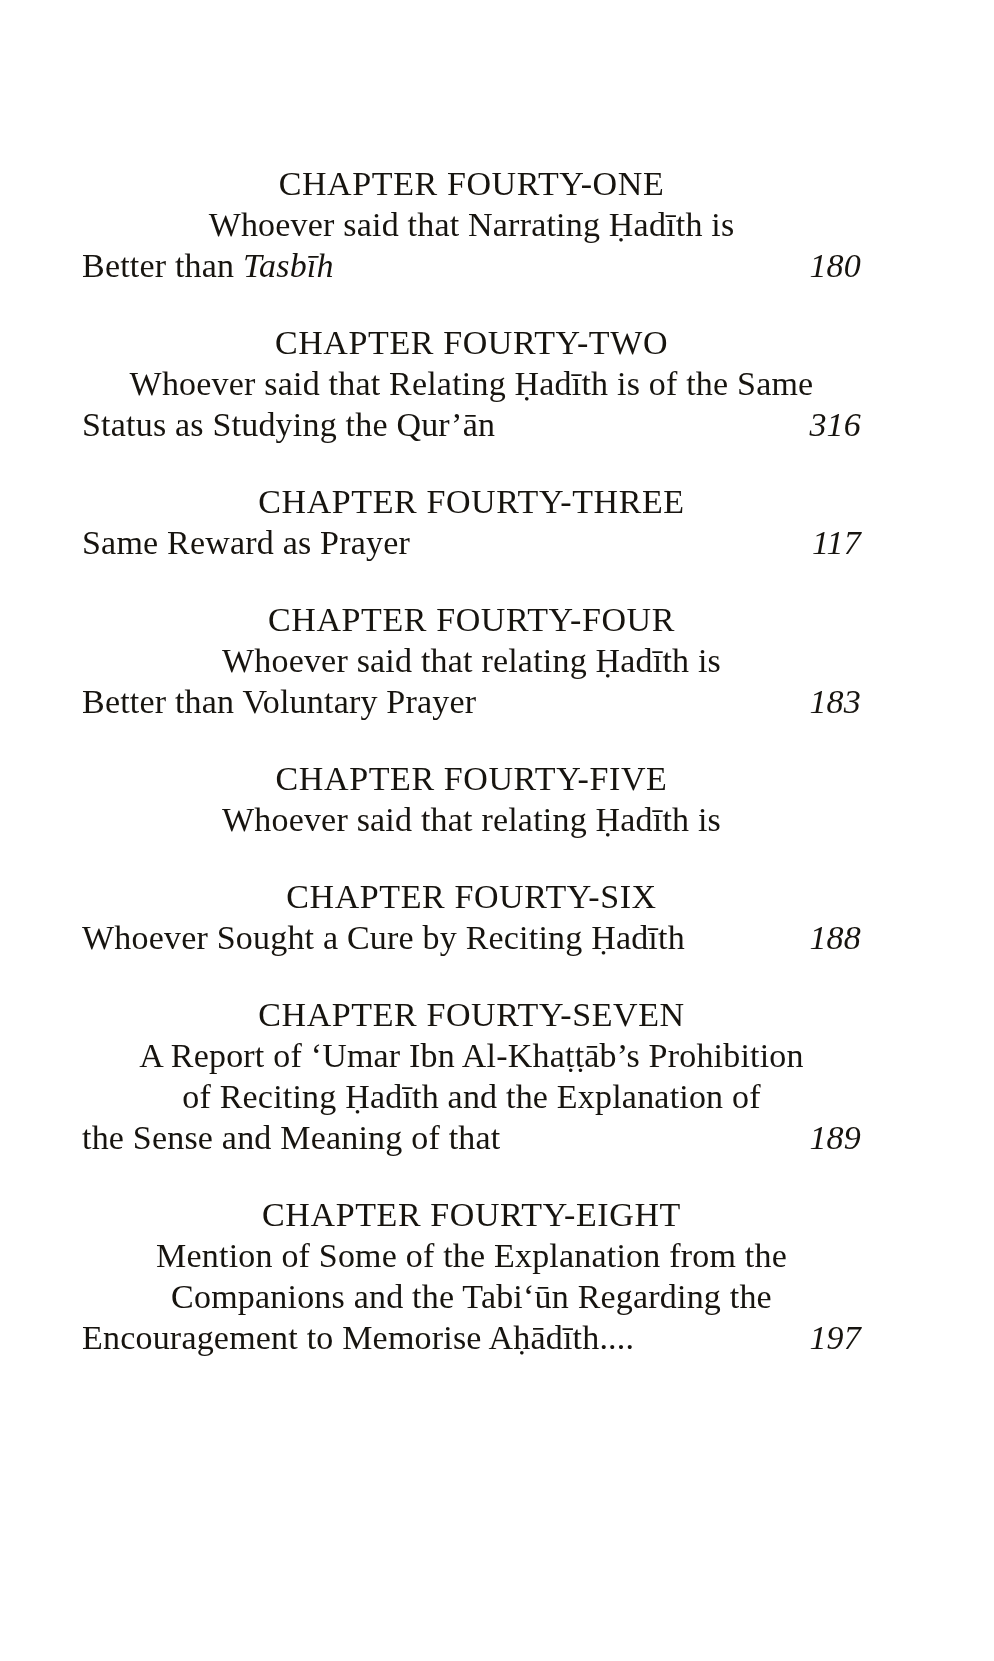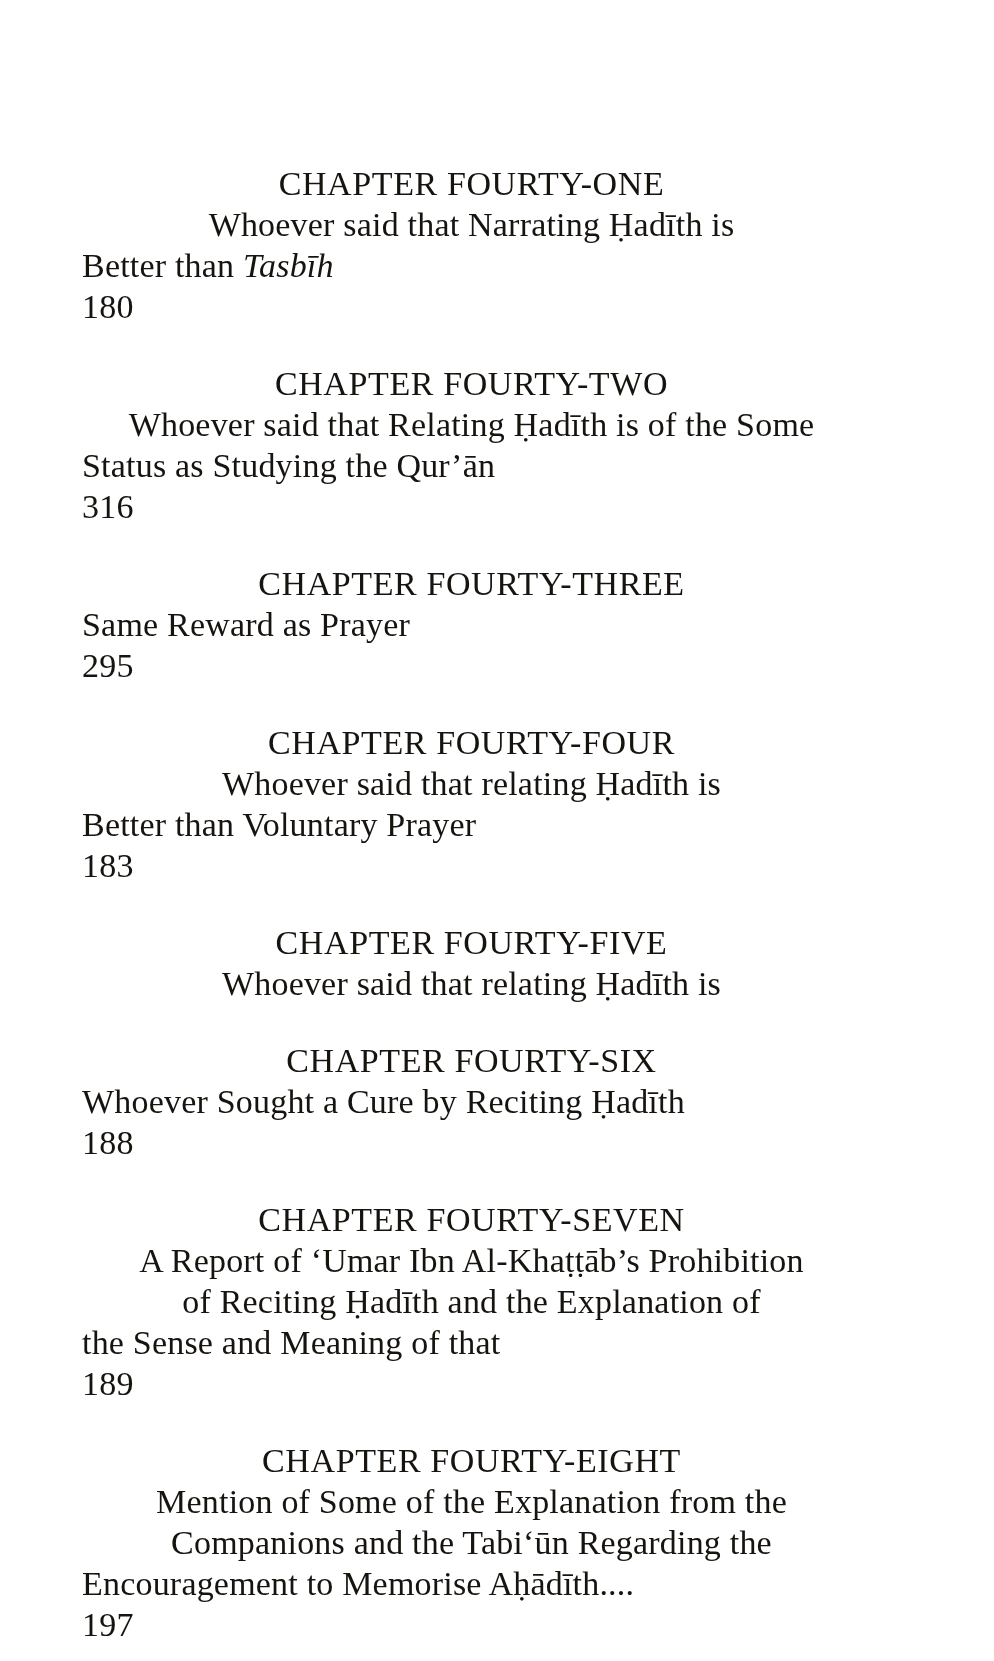--- a/index.html
+++ b/index.html
@@ -31,53 +31,53 @@
     letter-spacing: 0.2px;
     white-space: nowrap;
   }
   .heading {
     letter-spacing: 0.6px;
   }
   .lastline {
     display: flex;
     justify-content: space-between;
     align-items: baseline;
-    flex-direction: column;
   }
   .ltext i {
     font-style: italic;
   }
   .pagenum {
+    font-style: italic;
   }
 </style>
 </head>
 <body>
 
 <div class="toc">
     <div class="entry">
       <div class="line heading">CHAPTER FOURTY-ONE</div>
       <div class="line"><span class="ltext"><span>Whoever said that Narrating Ḥadīth is</span></span></div>
       <div class="line lastline">
         <span class="ltext"><span>Better than </span><i>Tasbīh</i></span>
         <span class="pagenum">180</span>
       </div>
     </div>
     <div class="entry">
       <div class="line heading">CHAPTER FOURTY-TWO</div>
-      <div class="line"><span class="ltext"><span>Whoever said that Relating Ḥadīth is of the Some</span></span></div>
+      <div class="line"><span class="ltext"><span>Whoever said that Relating Ḥadīth is of the Same</span></span></div>
       <div class="line lastline">
         <span class="ltext"><span>Status as Studying the Qur’ān</span></span>
         <span class="pagenum">316</span>
       </div>
     </div>
     <div class="entry">
       <div class="line heading">CHAPTER FOURTY-THREE</div>
       <div class="line lastline">
         <span class="ltext"><span>Same Reward as Prayer</span></span>
-        <span class="pagenum">295</span>
+        <span class="pagenum">117</span>
       </div>
     </div>
     <div class="entry">
       <div class="line heading">CHAPTER FOURTY-FOUR</div>
       <div class="line"><span class="ltext"><span>Whoever said that relating Ḥadīth is</span></span></div>
       <div class="line lastline">
         <span class="ltext"><span>Better than Voluntary Prayer</span></span>
         <span class="pagenum">183</span>
       </div>
     </div>

